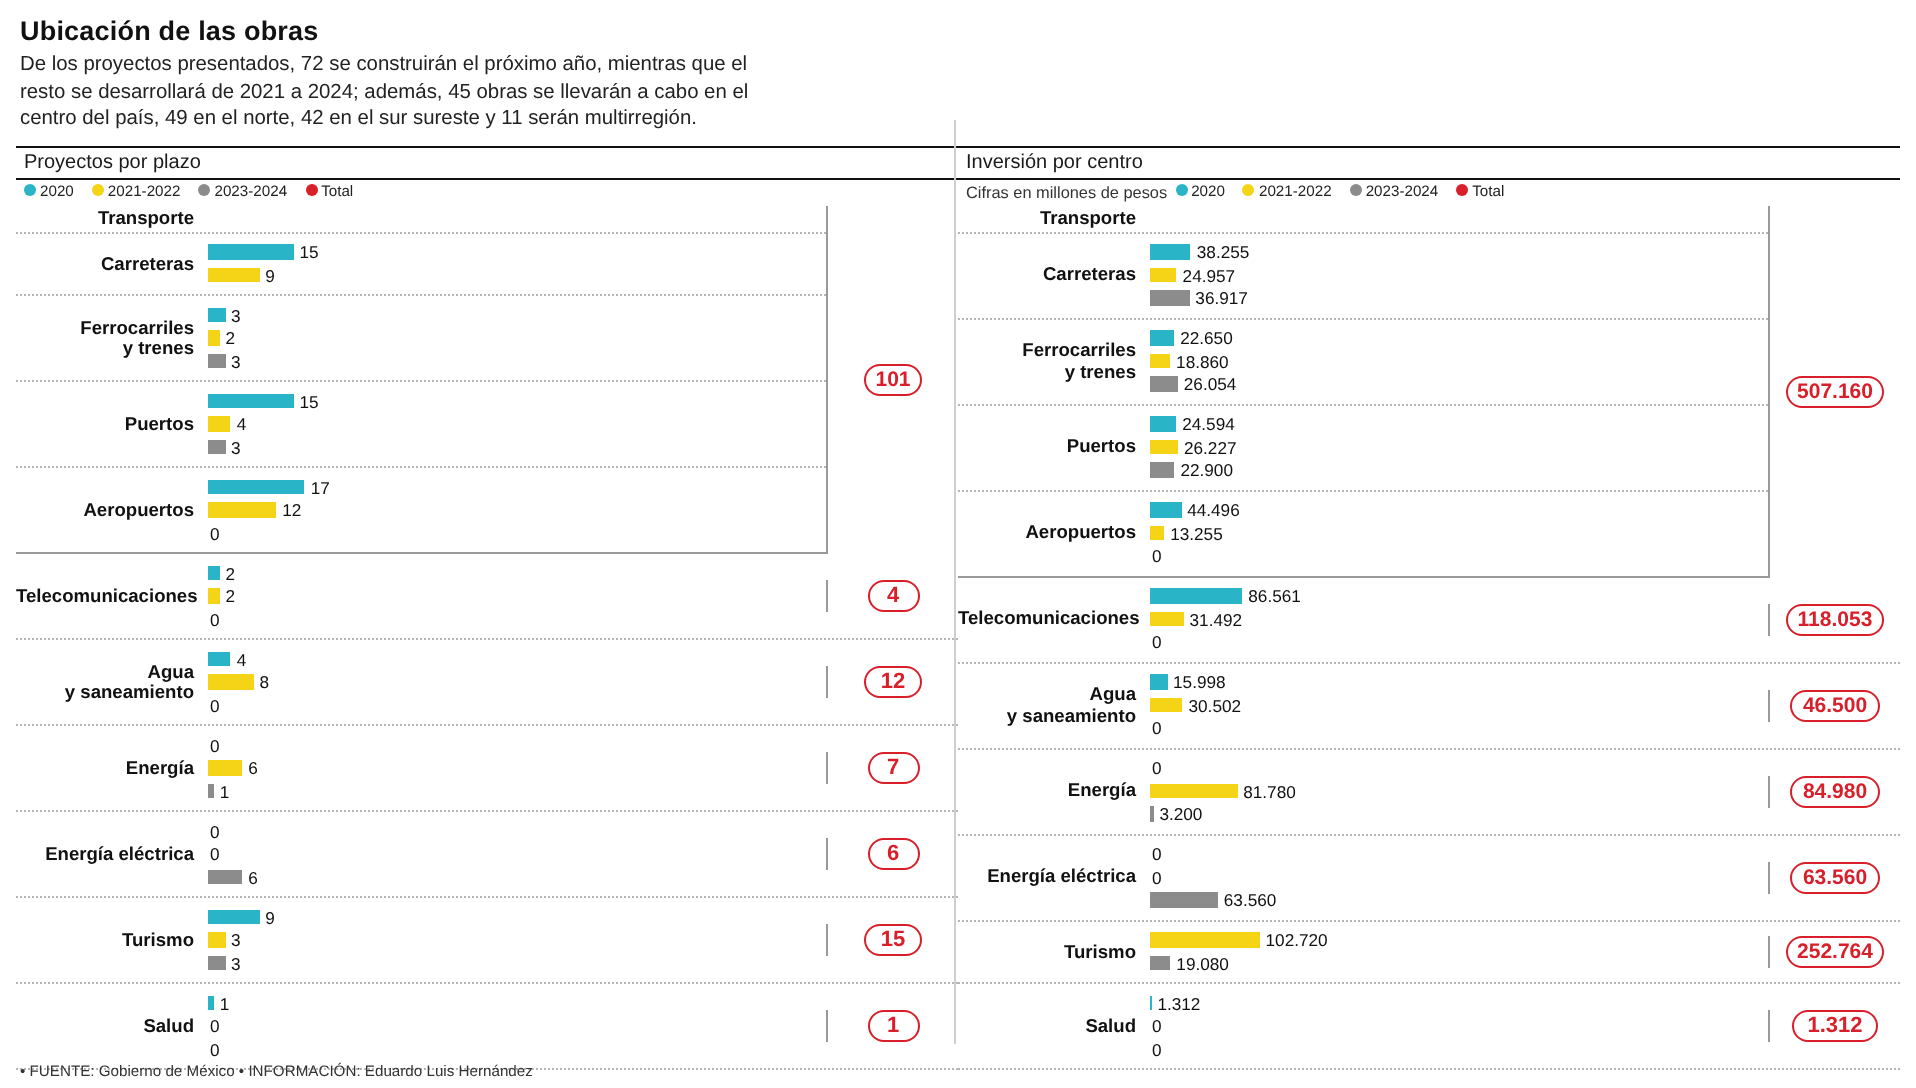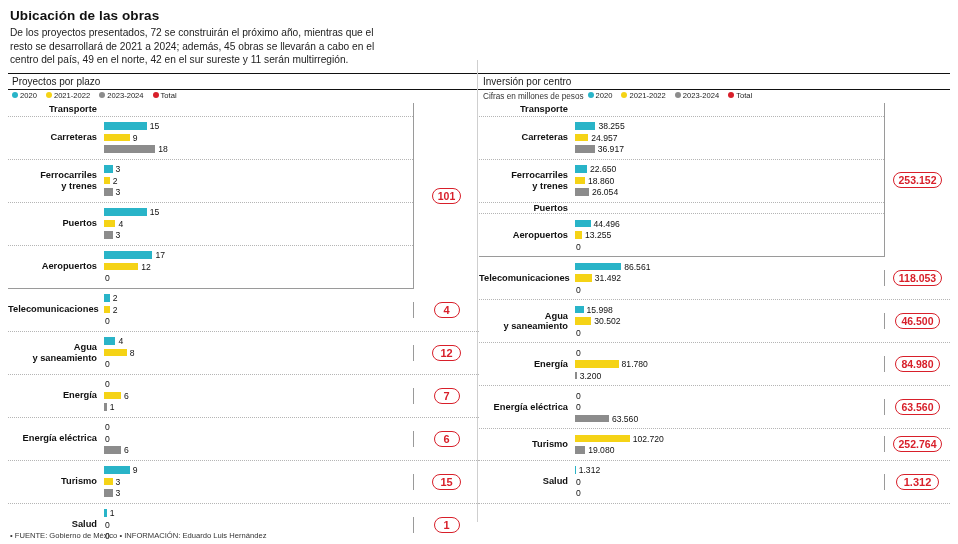--- a/index.html
+++ b/index.html
@@ -122,24 +122,20 @@
               <div class="group dot-rule">
                 <div class="glabel">Carreteras</div>
                 <div class="bars">
                   <div class="barline">
                     <span class="bar c2020" style="width: 42.7083px;"></span>
                     <span class="bval">15</span>
                   </div>
                   <div class="barline">
                     <span class="bar c2122" style="width: 25.625px;"></span>
                     <span class="bval">9</span>
-                  </div>
-                  <div class="barline">
-                    <span class="bar c2324" style="width: 51.25px;"></span>
-                    <span class="bval">18</span>
                   </div>
                 </div>
               </div>
               <div class="group dot-rule">
                 <div class="glabel">Ferrocarriles<br>y trenes</div>
                 <div class="bars">
                   <div class="barline">
                     <span class="bar c2020" style="width: 8.54167px;"></span>
                     <span class="bval">3</span>
                   </div>
@@ -374,41 +370,55 @@
                     <span class="bval">18.860</span>
                   </div>
                   <div class="barline">
                     <span class="bar c2324" style="width: 13.8933px;"></span>
                     <span class="bval">26.054</span>
                   </div>
                 </div>
               </div>
               <div class="group dot-rule">
                 <div class="glabel">Puertos</div>
+                <div class="bars">
+                  <div class="barline">
+                    <span class="bar c2020" style="width: 13.1147px;"></span>
+                    <span class="bval">24.594</span>
+                  </div>
+                  <div class="barline">
+                    <span class="bar c2122" style="width: 13.9855px;"></span>
+                    <span class="bval">26.227</span>
+                  </div>
+                  <div class="barline">
+                    <span class="bar c2324" style="width: 12.2114px;"></span>
+                    <span class="bval">22.900</span>
+                  </div>
+                </div>
               </div>
               <div class="group solid">
                 <div class="glabel">Aeropuertos</div>
                 <div class="bars">
                   <div class="barline">
                     <span class="bar c2020" style="width: 15.573px;"></span>
                     <span class="bval">44.496</span>
                   </div>
                   <div class="barline">
                     <span class="bar c2122" style="width: 7.06822px;"></span>
                     <span class="bval">13.255</span>
                   </div>
                   <div class="barline">
                     <span class="bar c2324" style="width: 0px;"></span>
                     <span class="bval zero">0</span>
                   </div>
                 </div>
               </div>
             </div>
             <div class="totalcell" style="border-left: 1px solid rgb(154, 154, 154);">
-              <span class="pill big">253.152</span>
+              <span class="pill big">507.160</span>
             </div>
           </div>
           <div class="group dot-rule">
             <div class="glabel">Telecomunicaciones</div>
             <div class="bars">
               <div class="barline">
                 <span class="bar c2020" style="width: 46.1586px;"></span>
                 <span class="bval">86.561</span>
               </div>
               <div class="barline">

